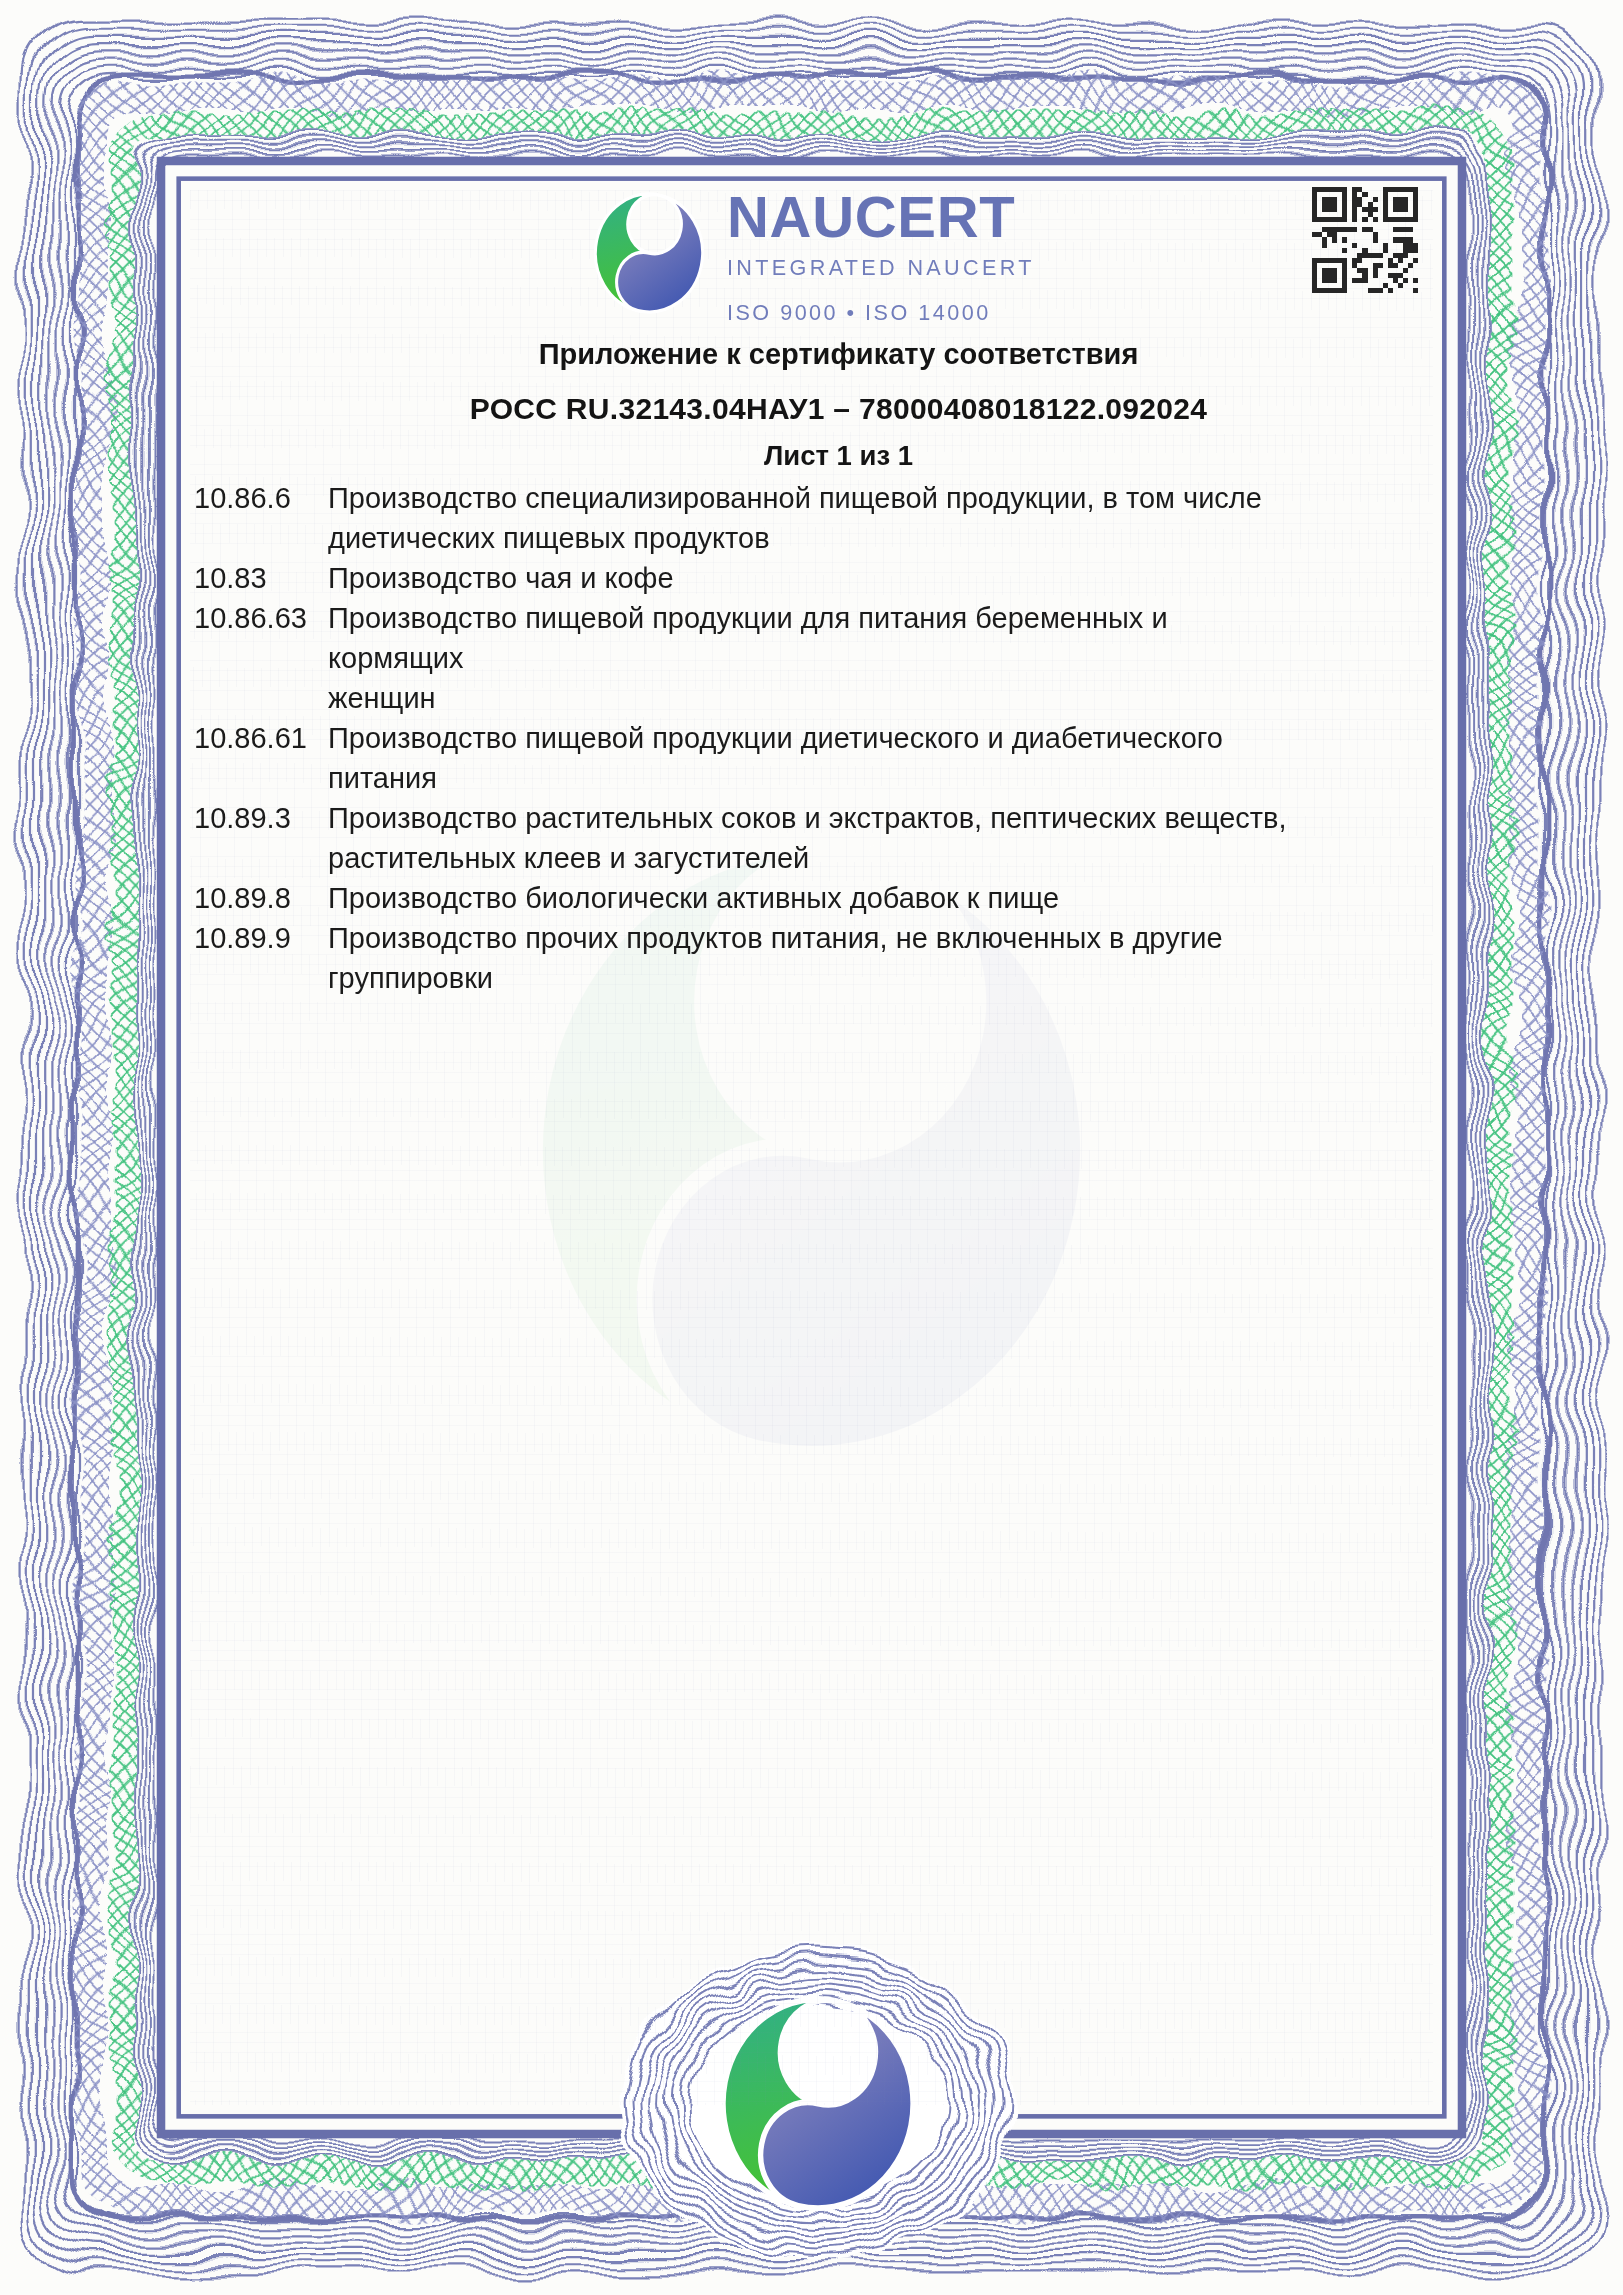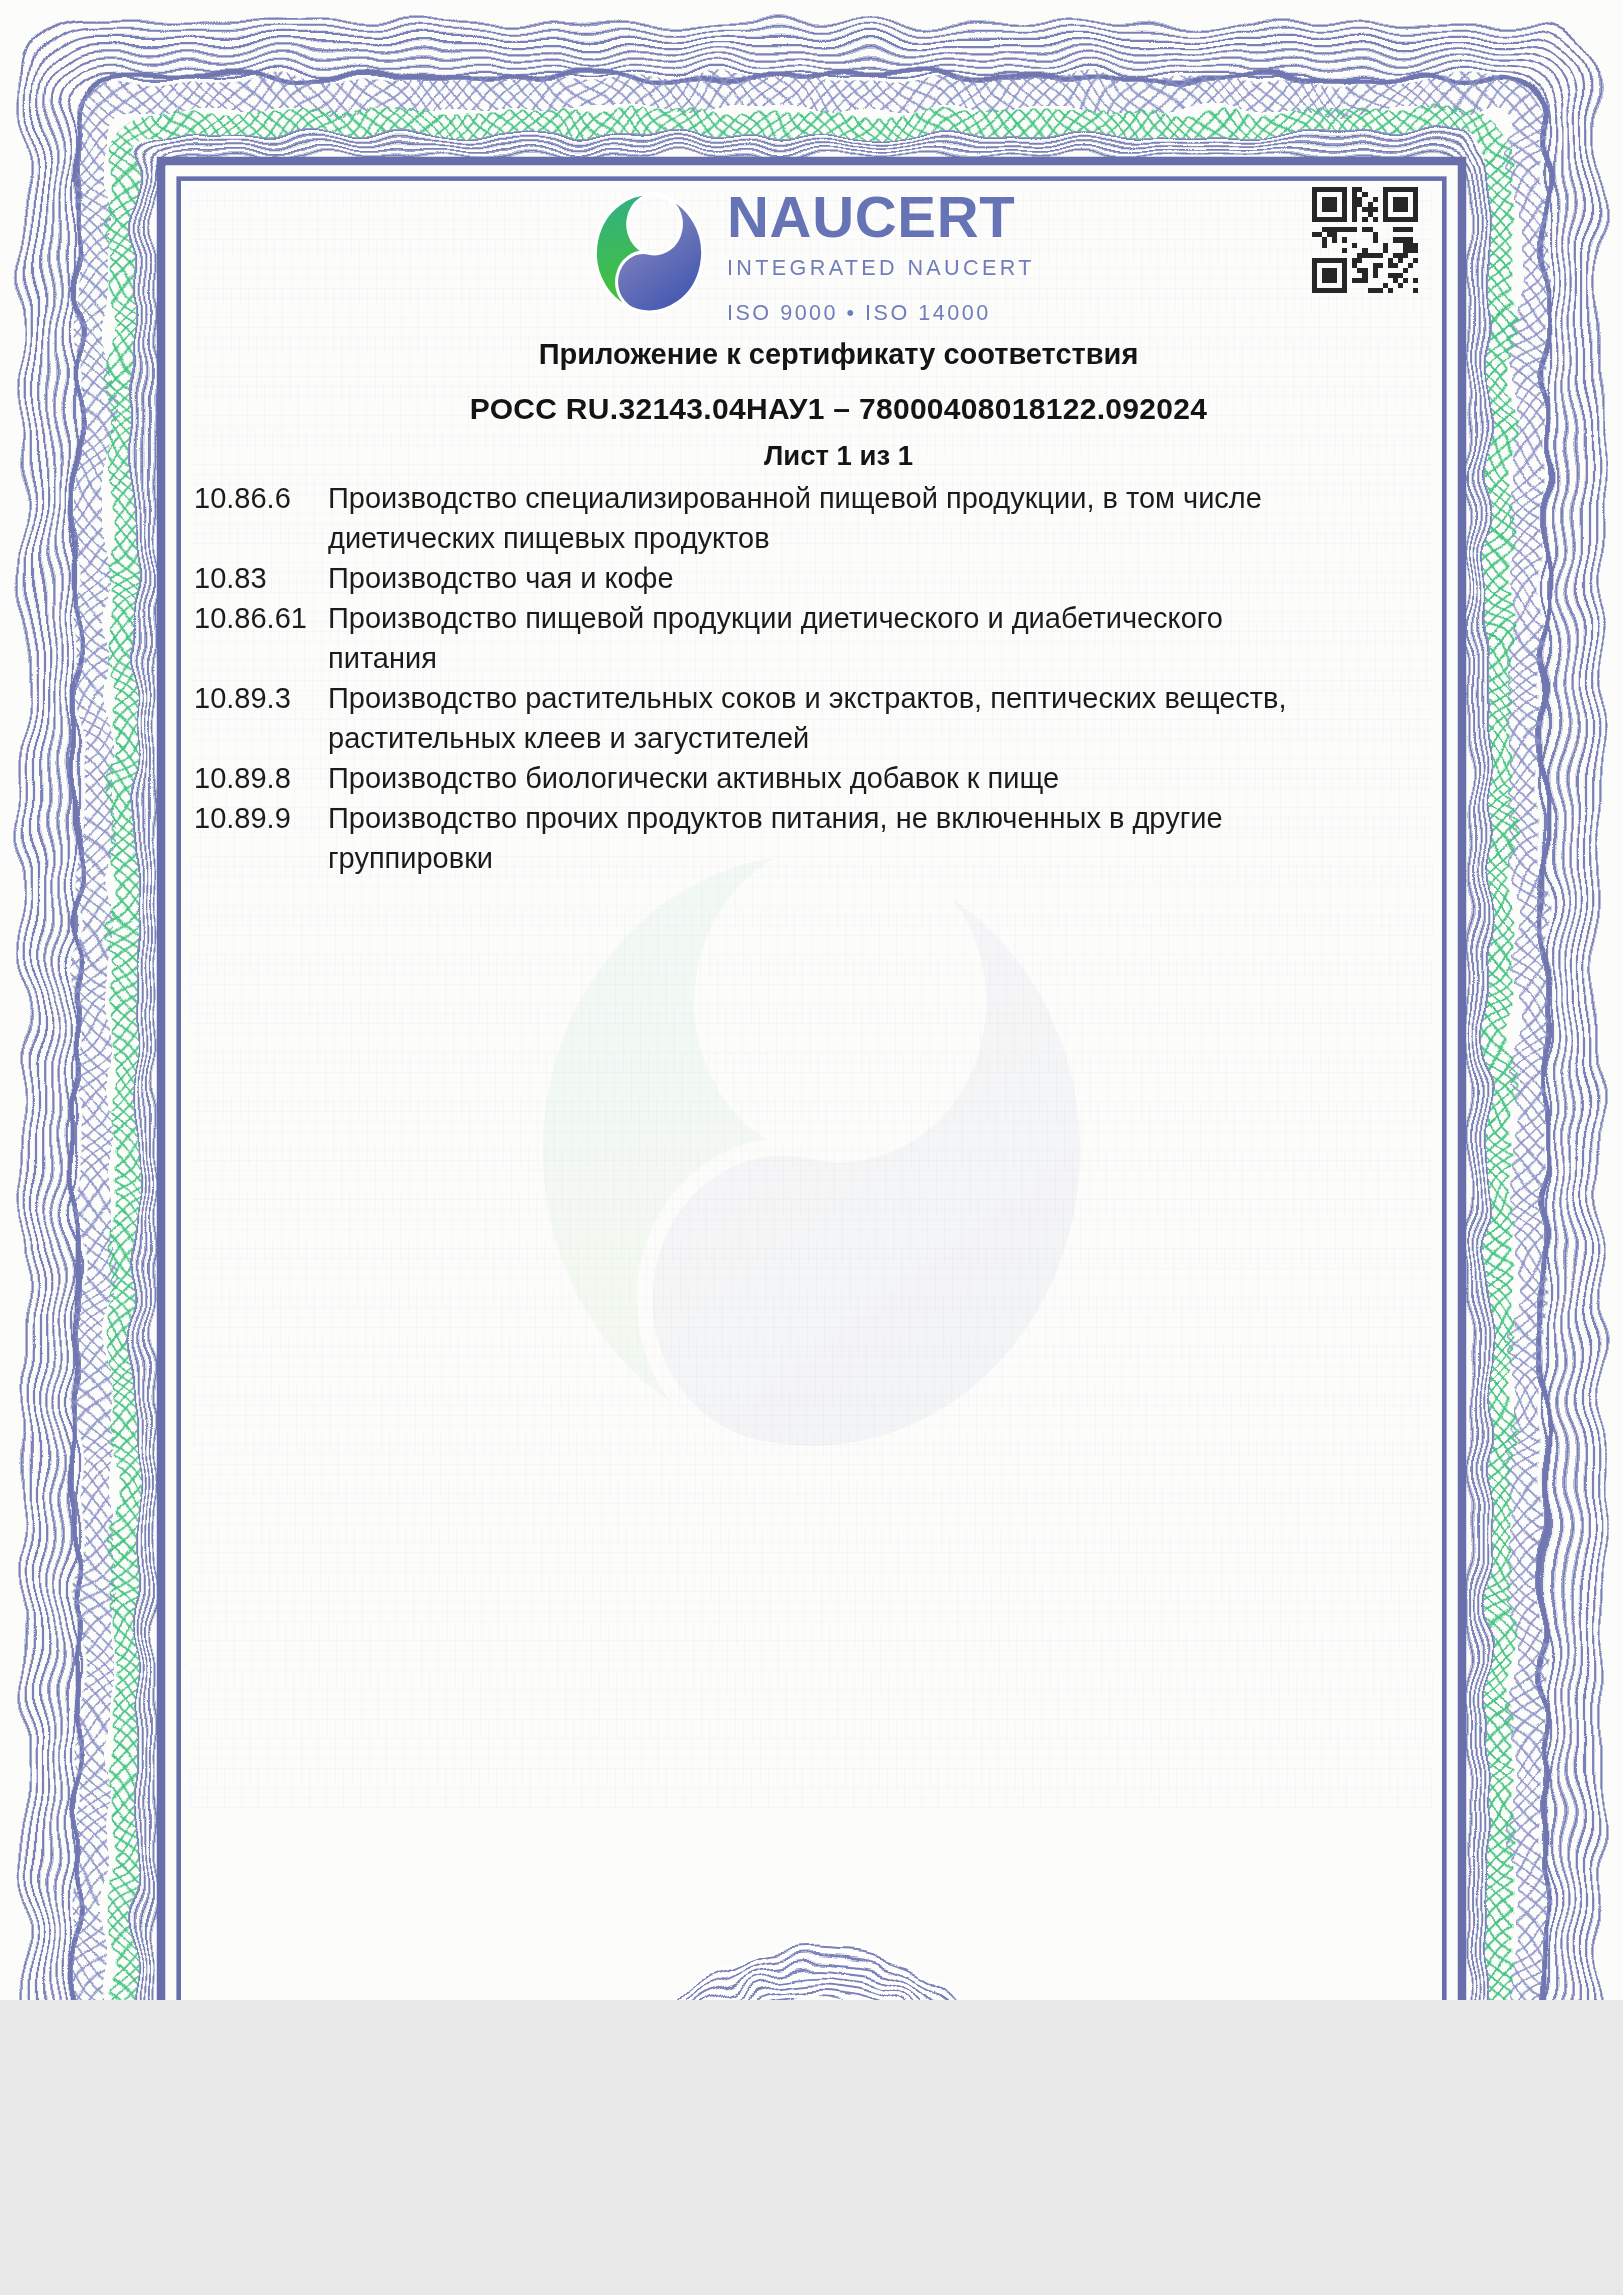--- a/index.html
+++ b/index.html
@@ -1,18 +1,18 @@
 <!DOCTYPE html>
 <html style="font-size:10.5px"><head>
 <meta charset="utf-8">
 <style>
   html,body{margin:0;padding:0;background:#e8e8e8;}
   .page{
     position:relative;
-    width:1623px;height:2000px;
+    width:1623px;height:2295px;
     background:#fcfcfa;
     overflow:hidden;
     font-family:"Liberation Sans","DejaVu Sans",sans-serif;
   }
   .decor{position:absolute;left:0;top:0;width:1623px;height:2295px;}
   .texture{
     position:absolute;left:190px;top:190px;right:190px;bottom:190px;
     background:
       repeating-linear-gradient(90.6deg, rgba(125,135,180,0.05) 0 0.7px, transparent 0.7px 8.5px),
       repeating-linear-gradient(180deg, rgba(125,135,180,0.045) 0 0.7px, transparent 0.7px 9.8px);
@@ -357,20 +357,25 @@
     <div class="item">
       <div class="code">10.86.6</div>
       <div class="desc">Производство специализированной пищевой продукции, в том числе
 диетических пищевых продуктов</div>
     </div>
     <div class="item">
       <div class="code">10.83</div>
       <div class="desc">Производство чая и кофе</div>
     </div>
     <div class="item">
+      <div class="code">10.86.63</div>
+      <div class="desc">Производство пищевой продукции для питания беременных и кормящих
+женщин</div>
+    </div>
+    <div class="item">
       <div class="code">10.86.61</div>
       <div class="desc">Производство пищевой продукции диетического и диабетического
 питания</div>
     </div>
     <div class="item">
       <div class="code">10.89.3</div>
       <div class="desc">Производство растительных соков и экстрактов, пептических веществ,
 растительных клеев и загустителей</div>
     </div>
     <div class="item">

